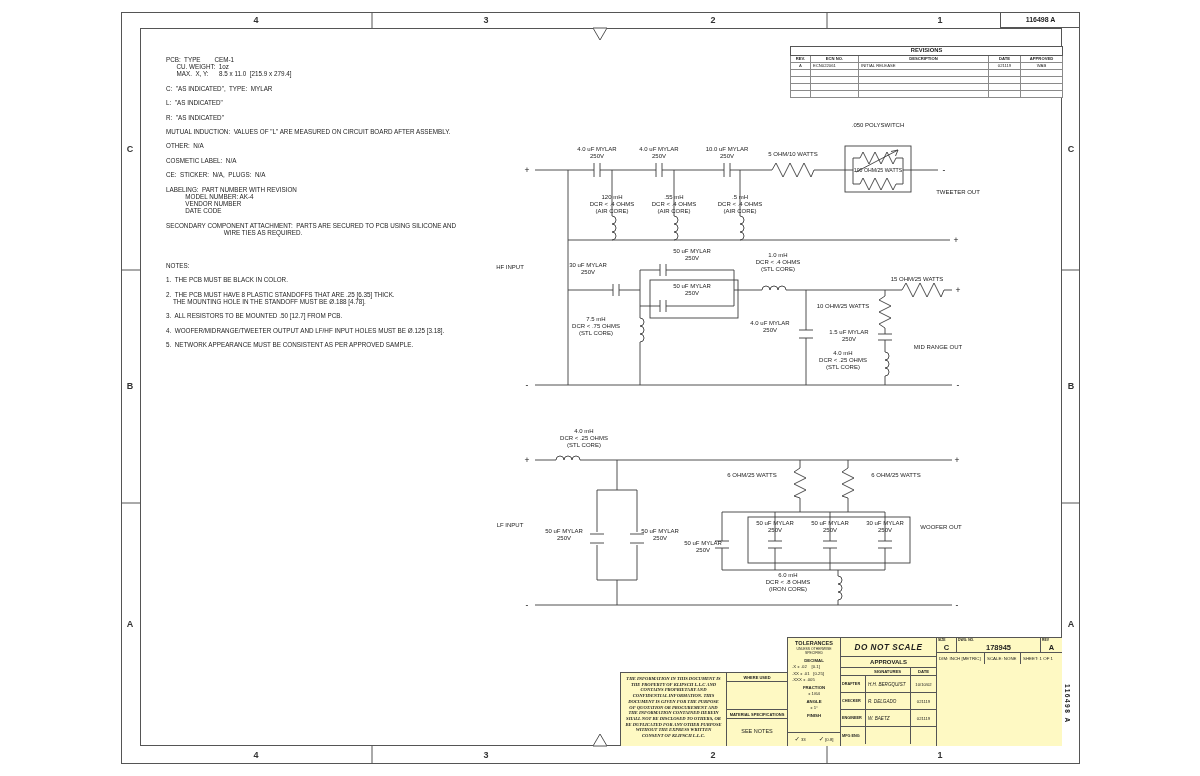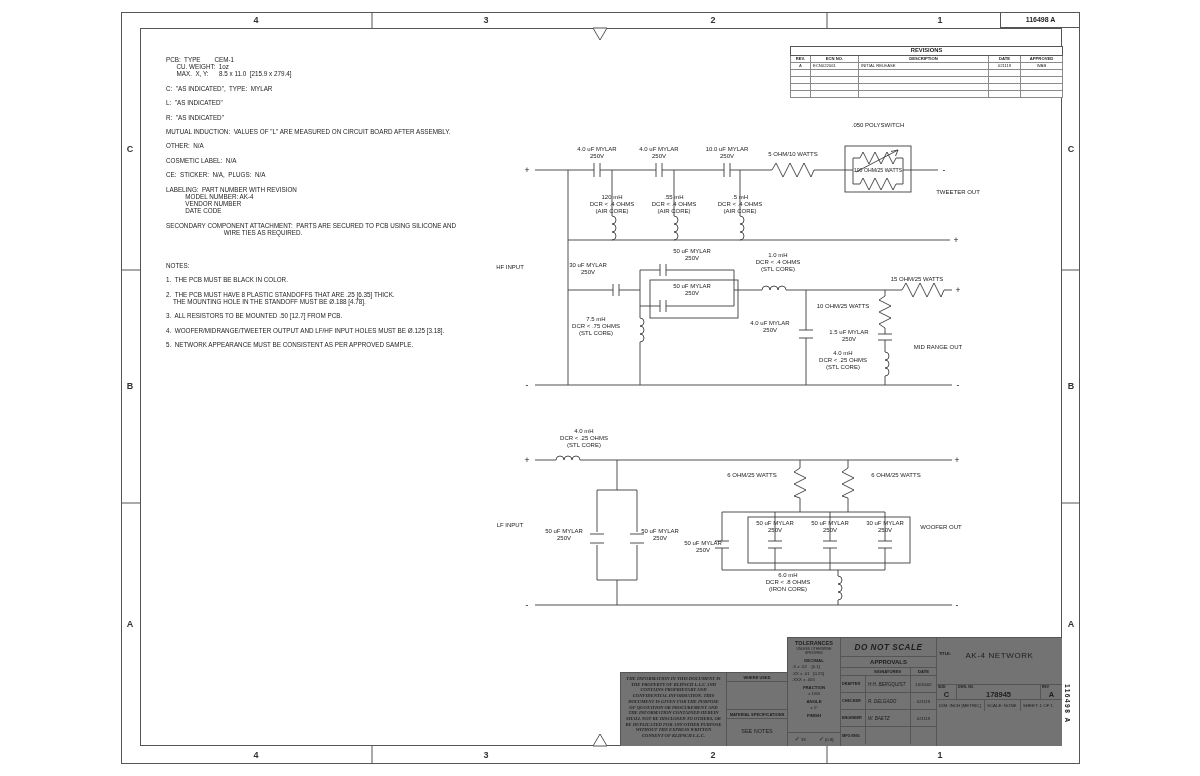--- a/index.html
+++ b/index.html
@@ -12,21 +12,21 @@
 .slabel.sm{font-size:5.2px}
 .sign{position:absolute;transform:translate(-50%,-50%);font-size:8.5px;color:#111}
 svg.schem,svg.marks{position:absolute;left:0;top:0;pointer-events:none}
 
 .rev-table{position:absolute;left:790px;top:46px;width:272px;border-collapse:collapse;table-layout:fixed;background:#fff}
 .rev-table td{border:1px solid #8a8a8a;font-size:4.2px;line-height:1;padding:0 2px;height:7px;overflow:hidden;white-space:nowrap}
 .rev-table .rt-title td{font-size:5.8px;font-weight:bold;text-align:center;height:9px;border:1px solid #555}
 .rev-table .rt-head td{font-weight:bold;text-align:center}
 
 .tb{position:absolute;left:620px;top:637px;width:442px;height:109px}
-.tb-box{position:absolute;border:1px solid #555;background:#737373}
+.tb-box{position:absolute;border:1px solid #555;background:#fef9c3}
 .legal{font-family:"Liberation Serif","DejaVu Serif",serif;font-style:italic;font-size:4.6px;line-height:5.7px;text-align:center;padding:3px 4px;font-weight:bold;color:#222}
 .tb-h{font-size:4px;font-weight:bold;text-align:center;border-bottom:1px solid #555;padding:1.5px 0}
 .mid-gap{height:27px}
 .see-notes{font-size:5.5px;text-align:center;margin-top:9px}
 .tol{display:flex;flex-direction:column}
 .t-title{font-size:5.5px;font-weight:bold;text-align:center;margin-top:2px}
 .t-sub{font-size:3.4px;text-align:center;margin-top:1px}
 .t-dec{font-size:4.3px;font-weight:bold;text-align:center;margin-top:2.5px}
 .t-line{font-size:4.3px;white-space:pre;padding-left:4px;margin-top:1.5px}
 .t-c{text-align:center;padding-left:0}
@@ -378,24 +378,20 @@
         <span class="apr-date">021119</span>
       </div>
       <div class="apr-row">
         <span class="apr-role">MFG ENG</span>
         <span class="apr-sig"></span>
         <span class="apr-date"></span>
       </div>
     </div>
 
     <div class="tb-box" style="left:317px;top:0;width:125px;height:109px;border-left:none;border-bottom:none;border-right:none">
-      <div class="brand-title">
-        <span class="tiny-lab">TITLE:</span>
-        <div class="title-val">AK-4 NETWORK</div>
-      </div>
       <div>
         <div class="bn-row1">
           <span class="bn-cell bn-size">
               <i>SIZE</i>
               <b>C</b>
             </span>
           <span class="bn-cell bn-dwg">
               <i>DWG. NO.</i>
               <b>178945</b>
             </span>

